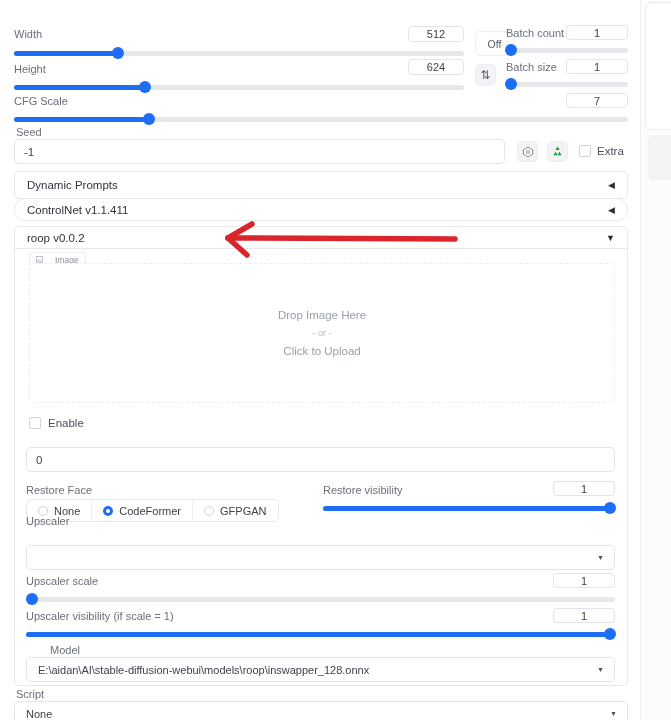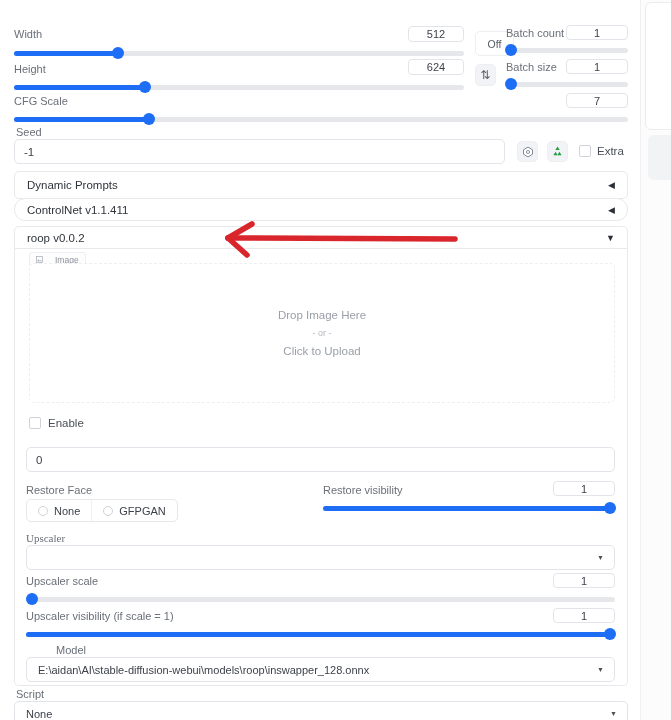--- a/index.html
+++ b/index.html
@@ -279,38 +279,42 @@
       <span>0</span>
     </div>
 
     <div class="lab" style="position:absolute;left:11px;top:235px;">Restore Face</div>
     <div class="radios" style="left:11px;top:250px;">
       <div class="radio">
         <span class="rdot"></span>
         <span>None</span>
       </div>
       <div class="radio">
+        <span class="rdot on"></span>
+        <span>CodeFormer</span>
+      </div>
+      <div class="radio">
         <span class="rdot"></span>
         <span>GFPGAN</span>
       </div>
     </div>
 
     <div style="position:absolute;left:308px;top:234px;width:292px;">
       <div style="display:flex;align-items:flex-end;justify-content:space-between;height:13px;">
         <span class="lab">Restore visibility</span>
         <span class="numbox" style="width:62px;height:15px;">1</span>
       </div>
       <div class="slider" style="margin-top:6px;">
         <span class="strack"></span>
         <span class="sfill" style="width:100%;"></span>
         <span class="sthumb" style="left:calc(100% - 5px);"></span>
       </div>
     </div>
 
-    <div class="lab" style="position:absolute;left:11px;top:283px;font-family:Liberation Serif, serif;">Upscaler</div>
+    <div class="lab" style="position:absolute;left:11px;top:266px;">Upscaler</div>
     <div class="dd" style="position:absolute;left:11px;top:296px;width:589px;height:25px;">
       <span></span>
       <span class="dd-ar">▼</span>
     </div>
 
     <div style="position:absolute;left:11px;top:325px;width:589px;">
       <div style="display:flex;align-items:center;justify-content:space-between;height:13px;">
         <span class="lab">Upscaler scale</span>
         <span class="numbox" style="width:62px;height:15px;">1</span>
       </div>
@@ -326,21 +330,21 @@
         <span class="lab">Upscaler visibility (if scale = 1)</span>
         <span class="numbox" style="width:62px;height:15px;">1</span>
       </div>
       <div class="slider" style="margin-top:6px;">
         <span class="strack"></span>
         <span class="sfill" style="width:100%;"></span>
         <span class="sthumb" style="left:calc(100% - 5px);"></span>
       </div>
     </div>
 
-    <div class="lab" style="position:absolute;left:17px;top:395px;padding-left:24px;">Model</div>
+    <div class="lab" style="position:absolute;left:11px;top:395px;padding-left:24px;">Model</div>
     <div class="dd" style="position:absolute;left:11px;top:408px;width:589px;height:25px;">
       <span>E:\aidan\AI\stable-diffusion-webui\models\roop\inswapper_128.onnx</span>
       <span class="dd-ar">▼</span>
     </div>
 
   </div>
 
   <div class="lab" style="position:absolute;left:16px;top:688px;">Script</div>
   <div class="dd" style="position:absolute;left:14px;top:701px;width:614px;height:25px;">
     <span>None</span>

